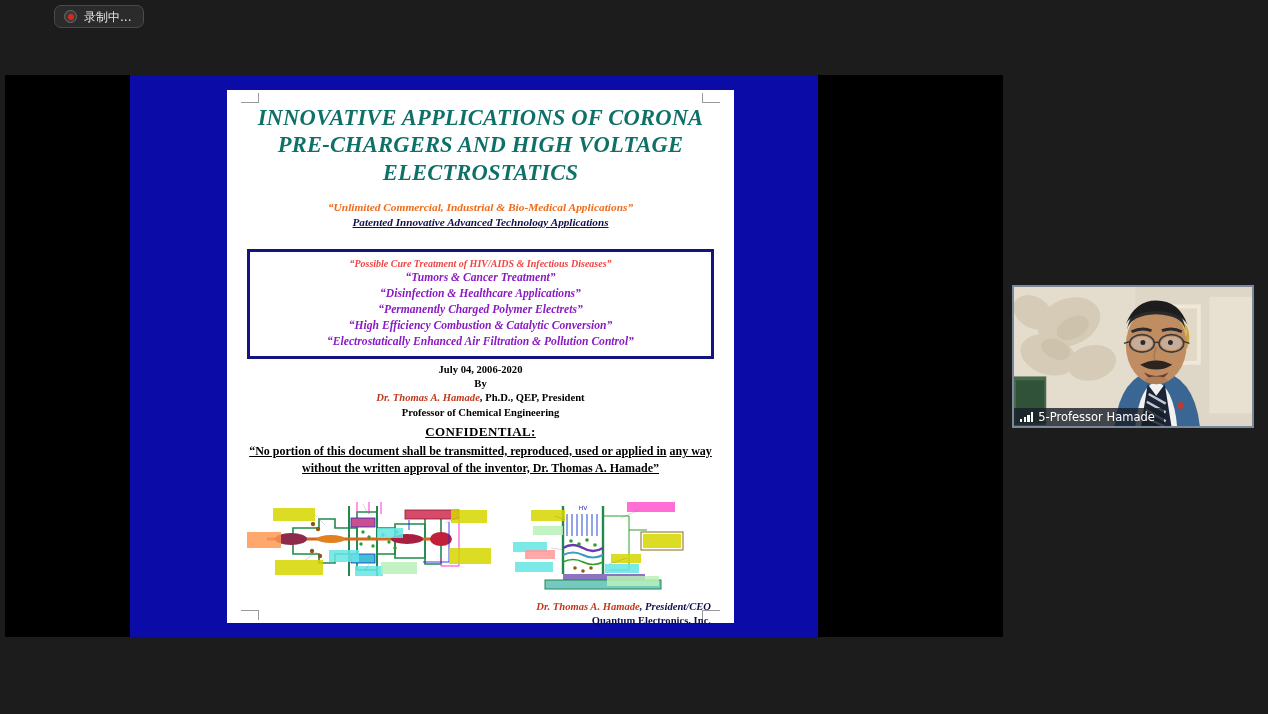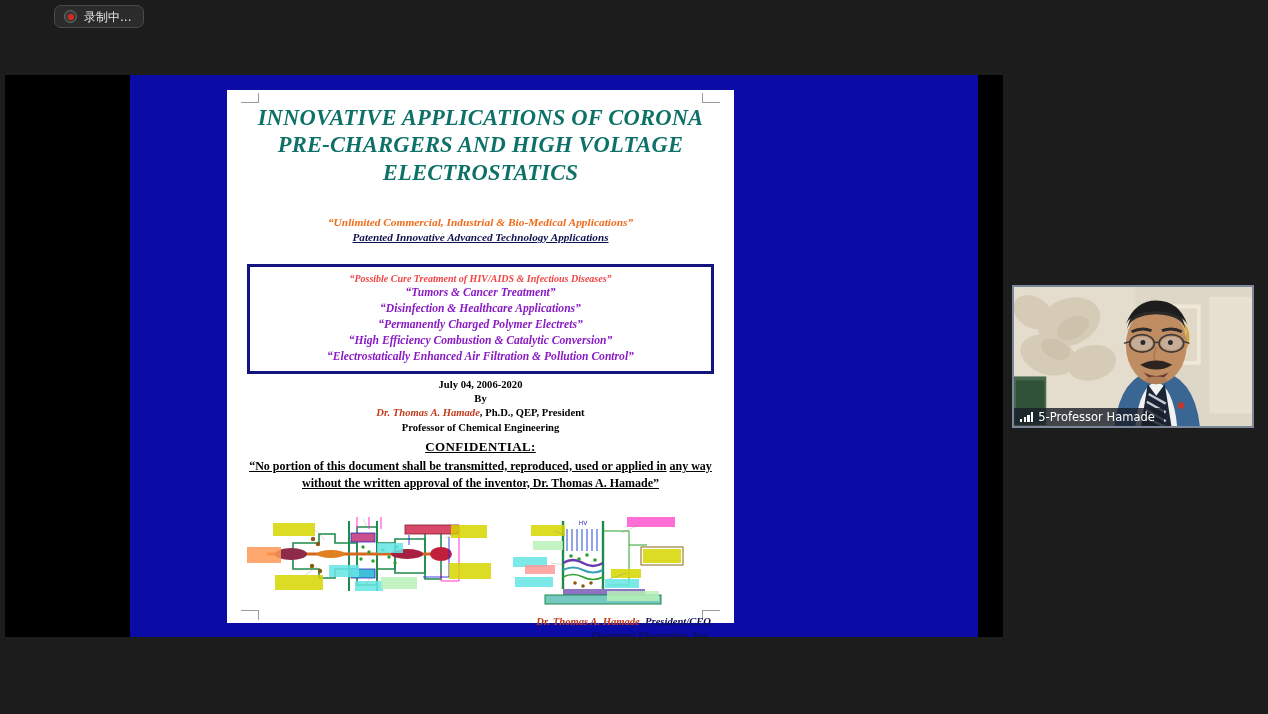--- a/index.html
+++ b/index.html
@@ -69,21 +69,21 @@
     top: 75px;
     width: 998px;
     height: 562px;
     background: #000000;
     overflow: hidden;
   }
   #slide-canvas {
     position: absolute;
     left: 125px;
     top: 0px;
-    width: 848px;
+    width: 688px;
     height: 562px;
     background: #0b0ba8;
   }
 
   
   #doc-page {
     position: absolute;
     left: 97px;
     top: 15px;
     width: 507px;
@@ -124,21 +124,21 @@
     letter-spacing: 0.2px;
     margin: 0 14px;
   }
 
   #subtitle-quote {
     color: #ef6c1c;
     font-family: "Liberation Serif", serif;
     font-style: italic;
     font-weight: bold;
     font-size: 11.4px;
-    margin-top: 29px;
+    margin-top: 14px;
     line-height: 1.25;
   }
   #subtitle-patented {
     color: #10104f;
     font-family: "Liberation Serif", serif;
     font-style: italic;
     font-weight: bold;
     font-size: 11.2px;
     text-decoration: underline;
     line-height: 1.3;

